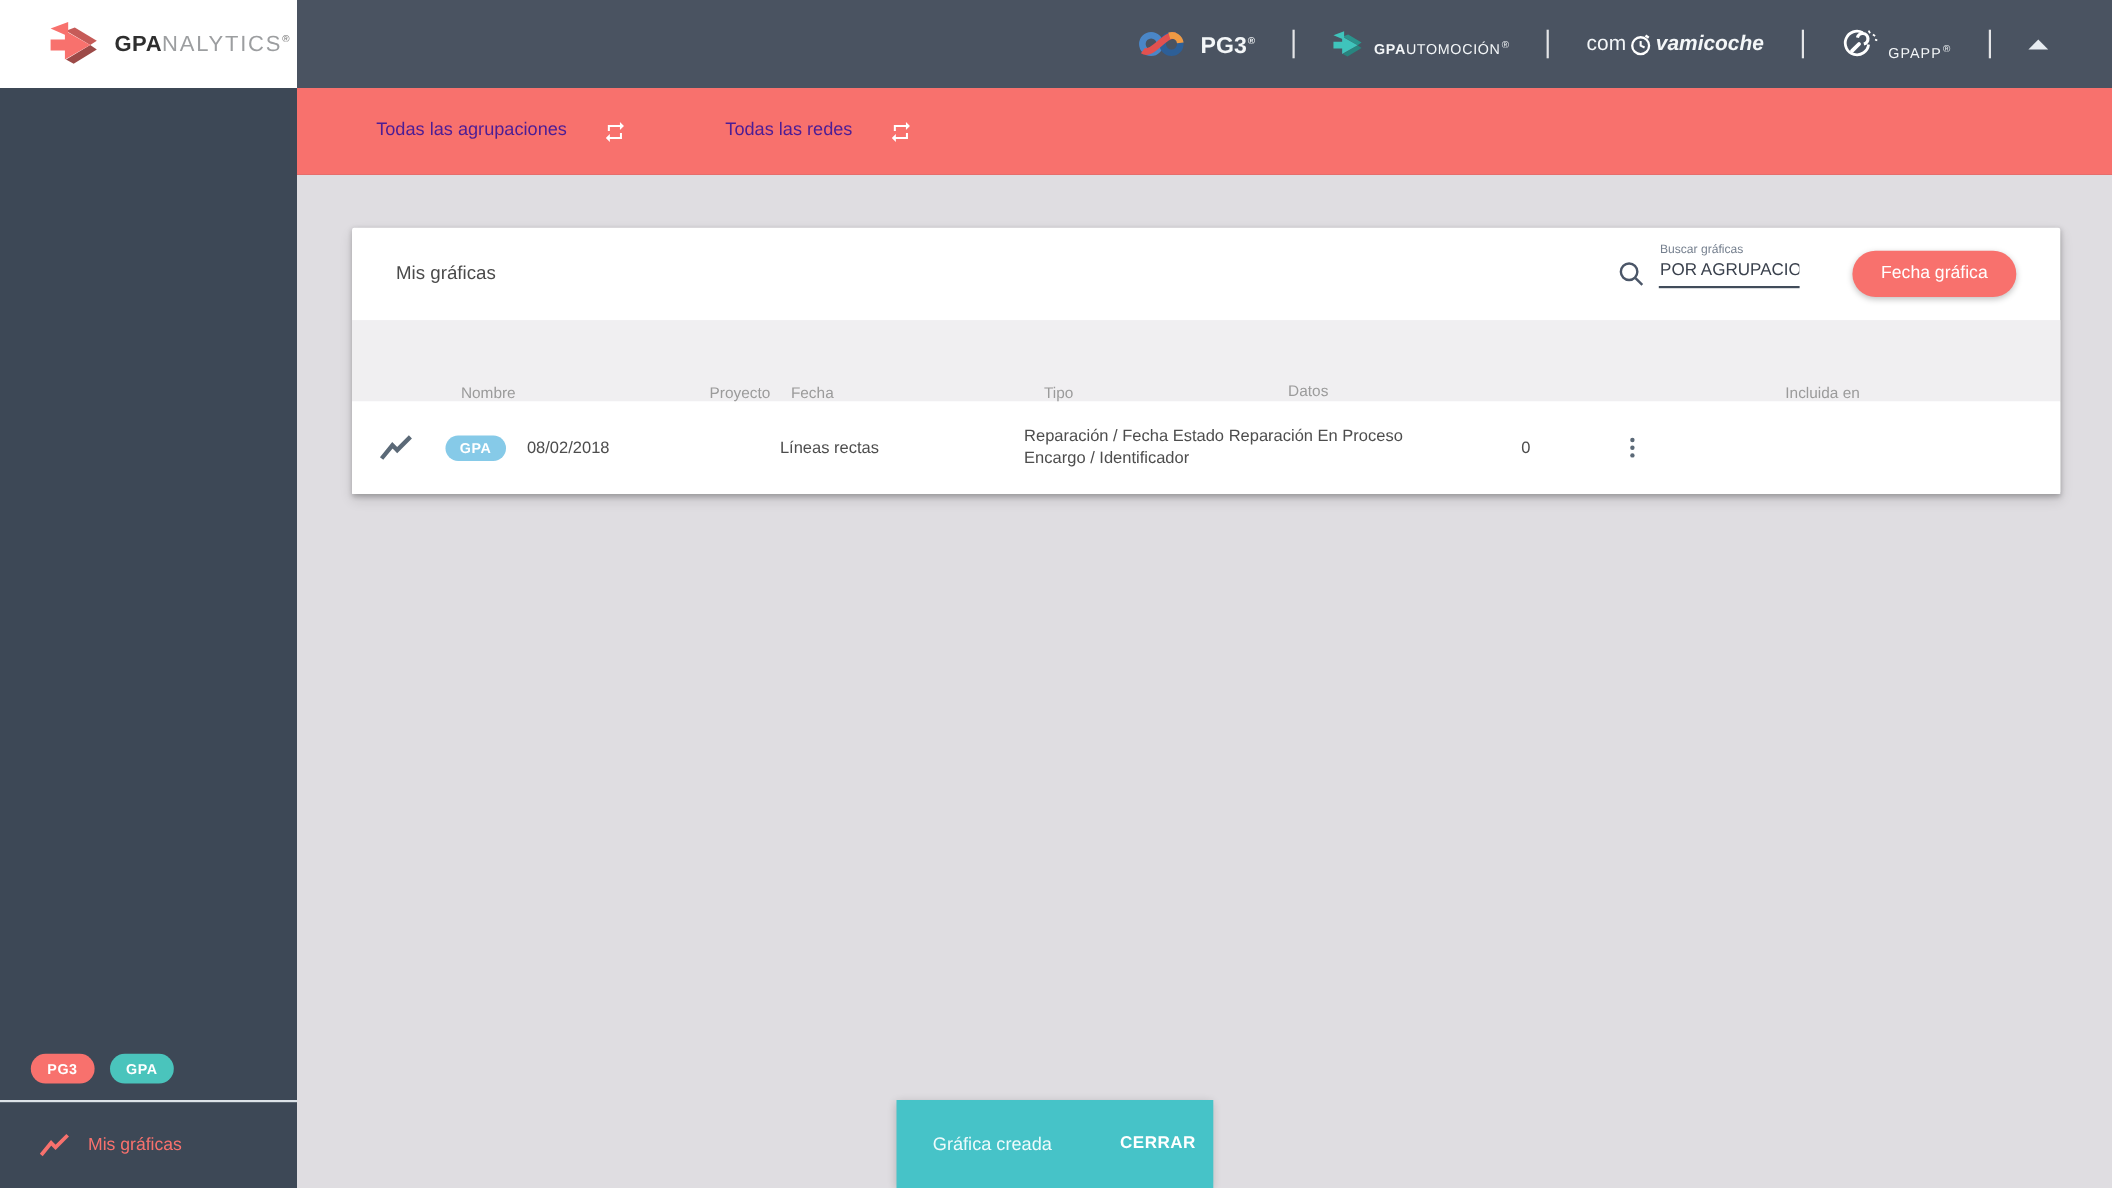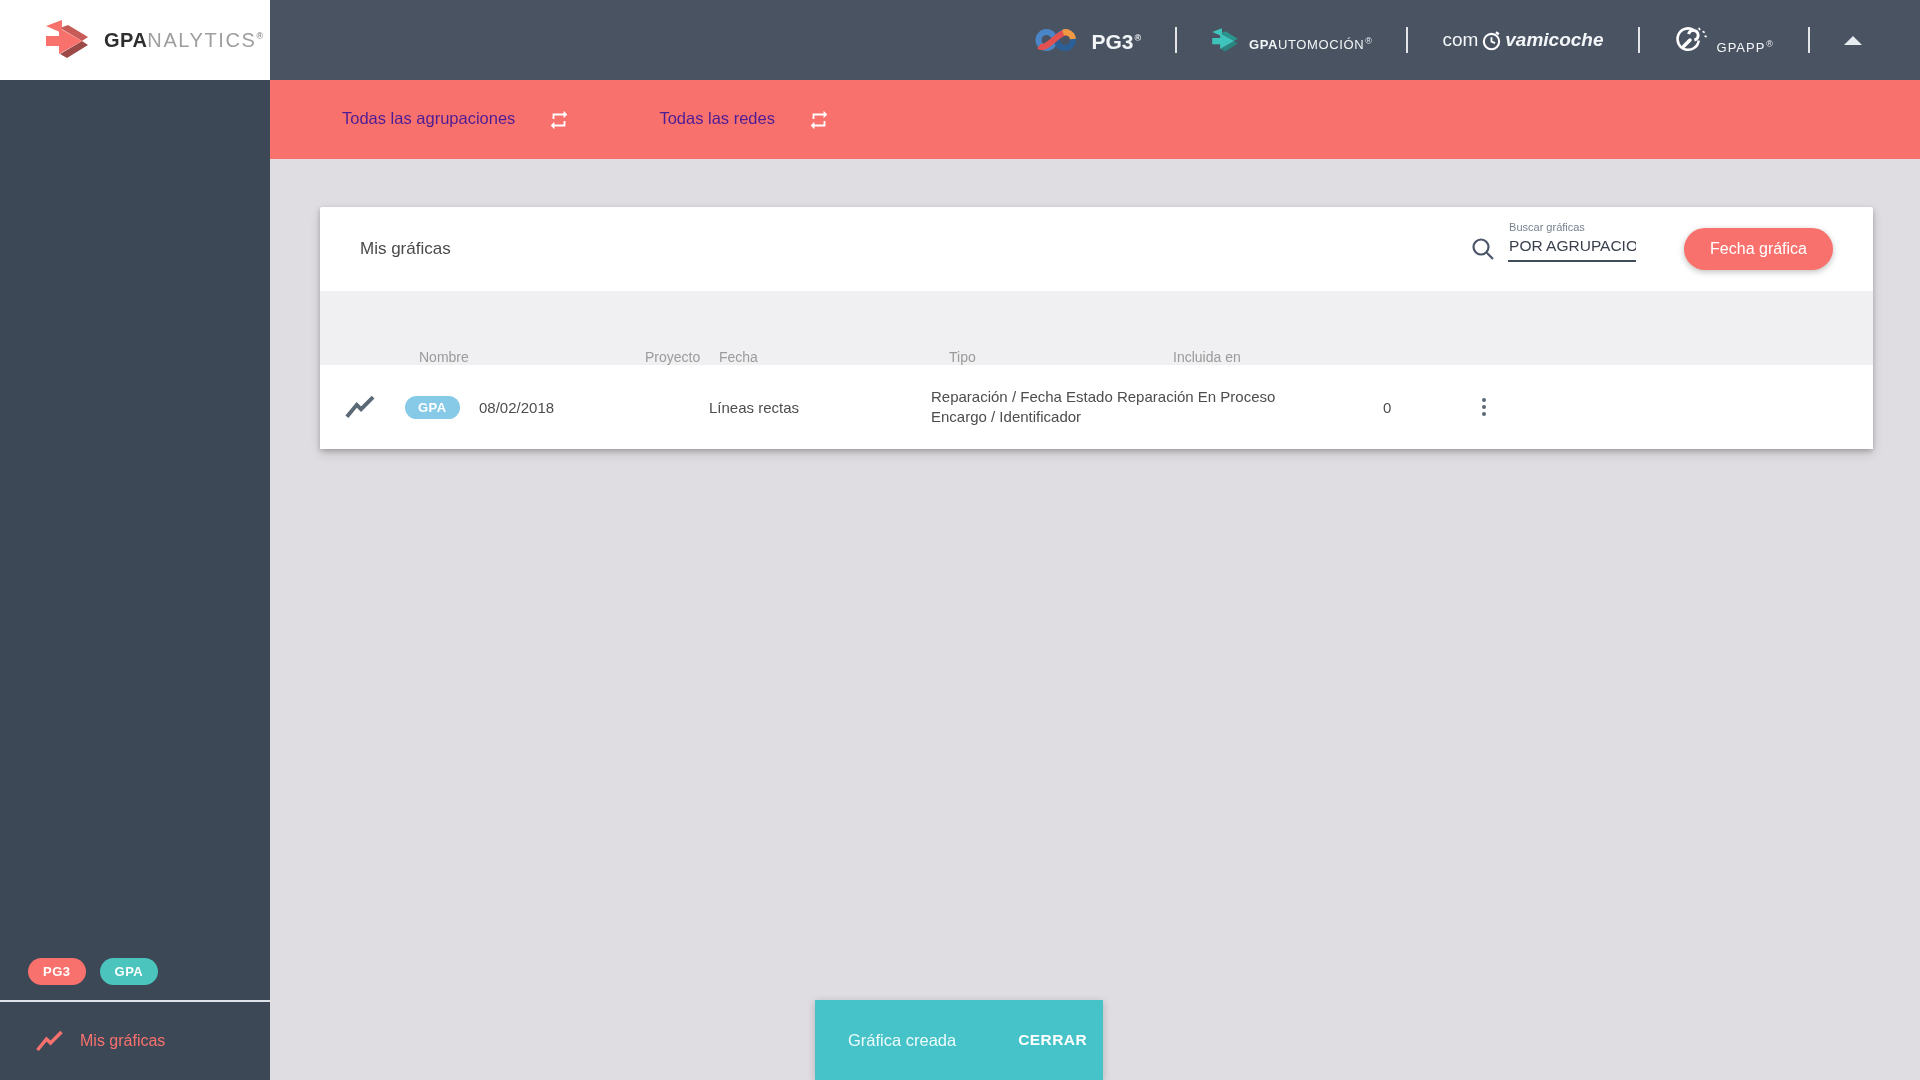--- a/index.html
+++ b/index.html
@@ -213,20 +213,21 @@
         <button class="btn-coral" data-interactable="true">Fecha gráfica</button>
       </div>
     </div>
 
     <div class="thead" data-interactable="false">
       <div class="col c-icon" data-interactable="false"></div>
       <div class="col c-nombre" data-interactable="false">Nombre</div>
       <div class="col c-proyecto" data-interactable="false">Proyecto</div>
       <div class="col c-fecha" data-interactable="false">Fecha</div>
       <div class="col c-tipo" data-interactable="false">Tipo</div>
+      <div class="col c-datos" data-interactable="false">Datos</div>
       <div class="col c-incluida" data-interactable="false">Incluida en</div>
       <div class="col c-actions" data-interactable="false"></div>
     </div>
 
     <div class="trow" data-interactable="true">
       <div class="col c-icon" data-interactable="false">
         <svg width="30" height="24" viewBox="0 0 27 22" fill="none" stroke="#5b6977" stroke-width="3.6">
             <polyline points="1.5,20 10.5,9 14.5,13 25.5,2"></polyline>
           </svg>
       </div>

